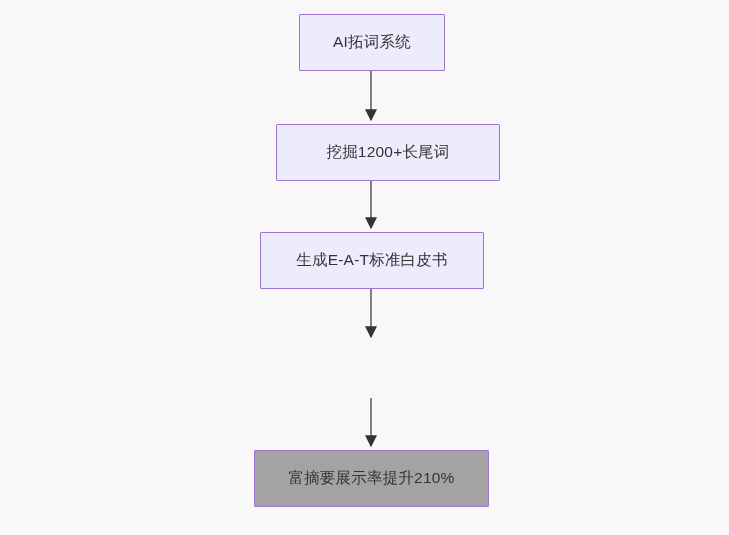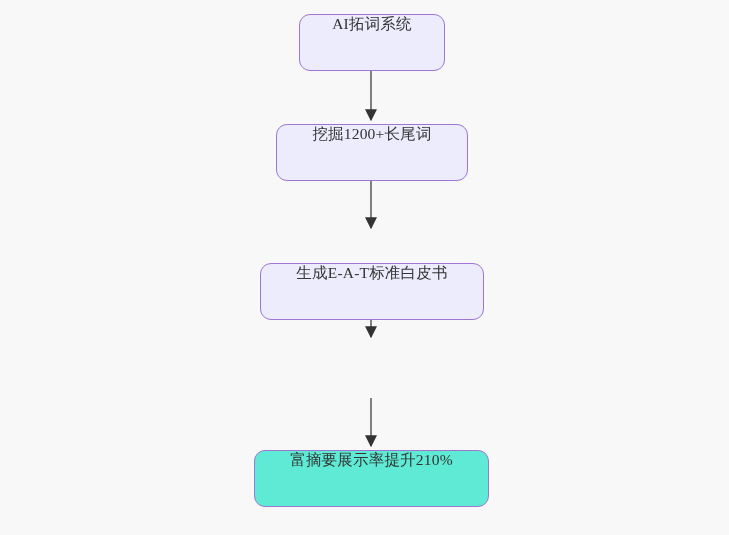--- a/index.html
+++ b/index.html
@@ -25,24 +25,24 @@
     top: 0;
     width: 729px;
     height: 535px;
     pointer-events: none;
   }
   .node {
     position: absolute;
     box-sizing: border-box;
     background: #ececfd;
     border: 1.6px solid #9f76d4;
-    border-radius: 11px;
+    border-radius: 1px;
     display: flex;
+    align-items: center;
     justify-content: center;
-    font-family: Liberation Serif, serif;
   }
   .node-label {
     color: #333333;
     font-size: 15.5px;
     line-height: 1.2;
     letter-spacing: 0.2px;
     white-space: nowrap;
     text-align: center;
   }
 </style>
@@ -68,26 +68,26 @@
     </g>
     <g>
       <line class="edge-line" x1="371" y1="398" x2="371" y2="446" stroke="#808080" stroke-width="2" marker-end="url(#arrowhead)"></line>
     </g>
   </svg>
 
   <div class="node" style="left: 299px; top: 14px; width: 146px; height: 57px; background: rgb(236, 236, 253); border-color: rgb(159, 118, 212); color: rgb(51, 51, 51);">
     <span class="node-label">AI拓词系统</span>
   </div>
 
-  <div class="node" style="left: 276px; top: 124px; width: 192px; height: 57px; background: rgb(236, 236, 253); border-color: rgb(159, 118, 212); color: rgb(51, 51, 51);">
+  <div class="node" style="left: 276px; top: 124px; width: 224px; height: 57px; background: rgb(236, 236, 253); border-color: rgb(159, 118, 212); color: rgb(51, 51, 51);">
     <span class="node-label">挖掘1200+长尾词</span>
   </div>
 
-  <div class="node" style="left: 260px; top: 232px; width: 224px; height: 57px; background: rgb(236, 236, 253); border-color: rgb(159, 118, 212); color: rgb(51, 51, 51); margin-top: 31px;">
+  <div class="node" style="left: 260px; top: 232px; width: 224px; height: 57px; background: rgb(236, 236, 253); border-color: rgb(159, 118, 212); color: rgb(51, 51, 51);">
     <span class="node-label">生成E-A-T标准白皮书</span>
   </div>
 
 
-  <div class="node" style="left: 254px; top: 450px; width: 235px; height: 57px; background: #5eead4; border-color: rgb(159, 118, 212); color: rgb(51, 51, 51);">
+  <div class="node" style="left: 254px; top: 450px; width: 235px; height: 57px; background: #a3a3a3; border-color: rgb(159, 118, 212); color: rgb(51, 51, 51);">
     <span class="node-label">富摘要展示率提升210%</span>
   </div>
 
 </div>
 
 </body></html>

